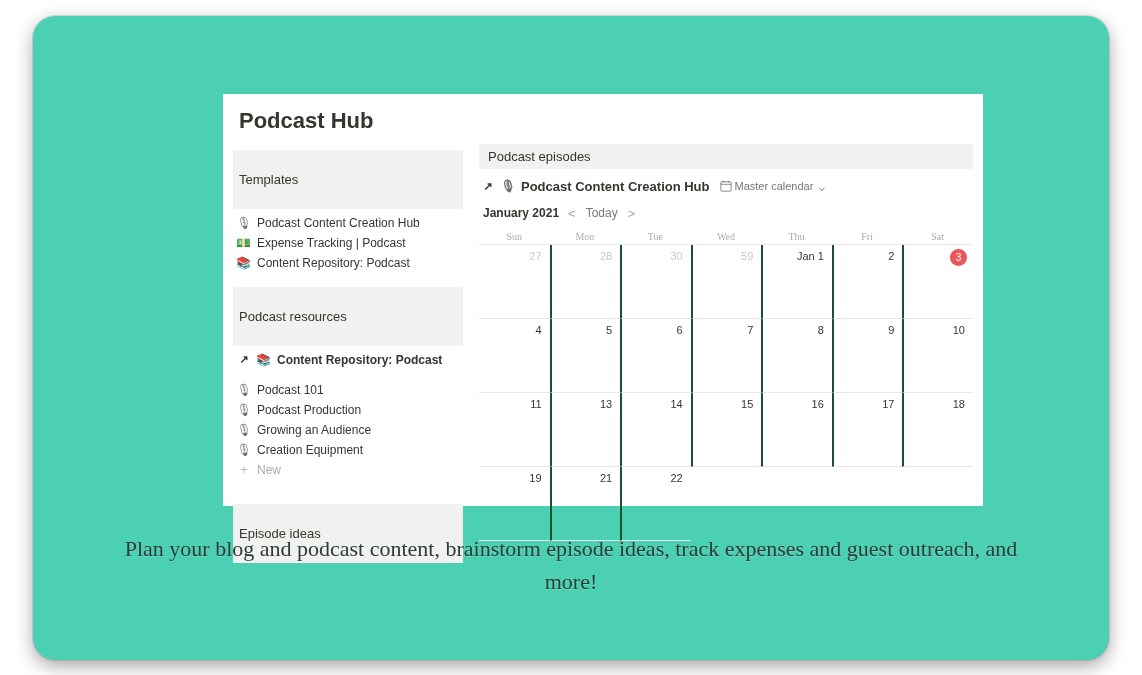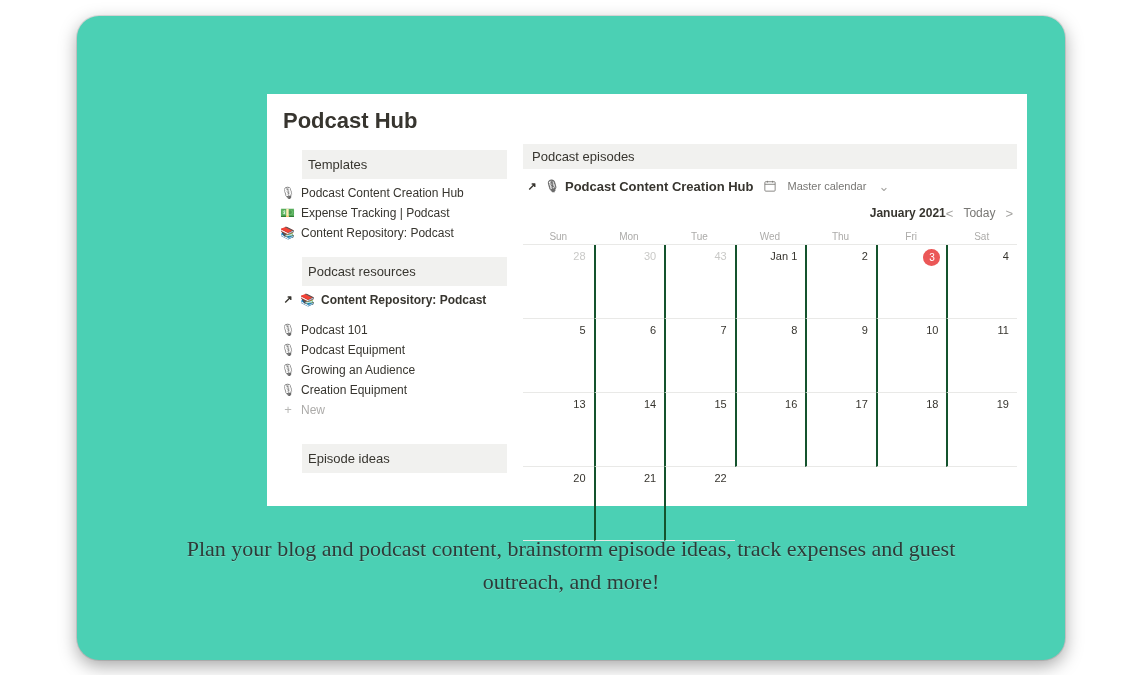--- a/index.html
+++ b/index.html
@@ -6,21 +6,21 @@
   body {
     font-family: -apple-system, BlinkMacSystemFont, "Segoe UI", Helvetica, Arial, sans-serif;
     background: #fff;
     width: 1142px;
     height: 675px;
     display: flex;
     align-items: center;
     justify-content: center;
   }
   .card {
-    width: 988px;
+    width: 1076px;
     height: 644px;
     background: #4bd0b4;
     border-radius: 22px;
     box-shadow: 0 6px 18px rgba(0,0,0,0.35), 0 0 0 1px rgba(0,0,0,0.1);
     position: relative;
     overflow: hidden;
   }
   .app-window {
     position: absolute;
     left: 190px;
@@ -46,24 +46,23 @@
     flex-shrink: 0;
   }
   .right-col {
     flex: 1;
   }
   .section-header {
     background: #f1f1ef;
     font-size: 13px;
     font-weight: 400;
     color: #37352f;
-    padding: 7px 6px;
+    padding: 22px 6px;
     margin-bottom: 4px;
     margin-top: 6px;
-    margin-left: 25px;
   }
   .list-item {
     display: flex;
     align-items: center;
     gap: 6px;
     padding: 3px 4px;
     font-size: 12px;
     color: #37352f;
     cursor: pointer;
   }
@@ -90,44 +89,46 @@
     font-weight: 600;
     padding: 4px 2px 8px 2px;
   }
   .linked-db .view-select {
     margin-left: 4px;
     font-size: 11px;
     font-weight: 400;
     color: #787774;
     display: inline-flex;
     align-items: center;
-    gap: 12px;
+    gap: 3px;
   }
   .cal-svg-icon { width: 12px; height: 12px; }
   .cal-header {
     display: flex;
-    justify-content: flex-end;
+    justify-content: flex-start;
     align-items: center;
     padding: 4px 4px 6px 4px;
     font-size: 12px;
+    gap: 9px;
   }
   .cal-month { font-weight: 600; }
   .cal-nav { display: flex; align-items: center; gap: 10px; color: #787774; font-size: 12px;}
   .cal-nav span { cursor: pointer; }
   .chev { font-size: 13px; color: #a5a4a1;}
   .cal-grid {
     display: grid;
     grid-template-columns: repeat(7, 1fr);
     border-top: 1px solid #e9e9e7;
   }
   .cal-dow {
     text-align: center;
     font-size: 10px;
     color: #acaba9;
     padding: 4px 0 2px 0;
+    font-family: Liberation Serif, serif;
   }
   .cal-dow-row {
     display: grid;
     grid-template-columns: repeat(7, 1fr);
   }
   .cal-cell {
     border-left: 2px solid #14532d;
     border-bottom: 1px solid #e9e9e7;
     height: 74px;
     position: relative;
@@ -211,21 +212,21 @@
         </div>
 
         <div class="left-spacer"></div>
 
         <div class="list-item">
           <span class="icon-box mic-icon">🎙</span>
           <span>Podcast 101</span>
         </div>
         <div class="list-item">
           <span class="icon-box mic-icon">🎙</span>
-          <span>Podcast Equipment</span>
+          <span>Podcast Production</span>
         </div>
         <div class="list-item">
           <span class="icon-box mic-icon">🎙</span>
           <span>Growing an Audience</span>
         </div>
         <div class="list-item">
           <span class="icon-box mic-icon">🎙</span>
           <span>Creation Equipment</span>
         </div>
         <div class="list-item muted">
@@ -270,27 +271,30 @@
             <div class="cal-dow">Sun</div>
             <div class="cal-dow">Mon</div>
             <div class="cal-dow">Tue</div>
             <div class="cal-dow">Wed</div>
             <div class="cal-dow">Thu</div>
             <div class="cal-dow">Fri</div>
             <div class="cal-dow">Sat</div>
           </div>
         <div class="cal-grid" id="cal-grid">
             <div class="cal-cell">
+              <span class="cal-date other">27</span>
+            </div>
+            <div class="cal-cell">
               <span class="cal-date other">28</span>
             </div>
             <div class="cal-cell">
               <span class="cal-date other">30</span>
             </div>
             <div class="cal-cell">
-              <span class="cal-date other">43</span>
+              <span class="cal-date other">59</span>
             </div>
             <div class="cal-cell">
               <span class="cal-date">Jan 1</span>
             </div>
             <div class="cal-cell">
               <span class="cal-date">2</span>
             </div>
             <div class="cal-cell">
               <span class="cal-date today-badge">3</span>
             </div>
@@ -331,23 +335,20 @@
               <span class="cal-date">16</span>
             </div>
             <div class="cal-cell">
               <span class="cal-date">17</span>
             </div>
             <div class="cal-cell">
               <span class="cal-date">18</span>
             </div>
             <div class="cal-cell">
               <span class="cal-date">19</span>
-            </div>
-            <div class="cal-cell">
-              <span class="cal-date">20</span>
             </div>
             <div class="cal-cell">
               <span class="cal-date">21</span>
             </div>
             <div class="cal-cell">
               <span class="cal-date">22</span>
             </div>
           </div>
 
       </div>

